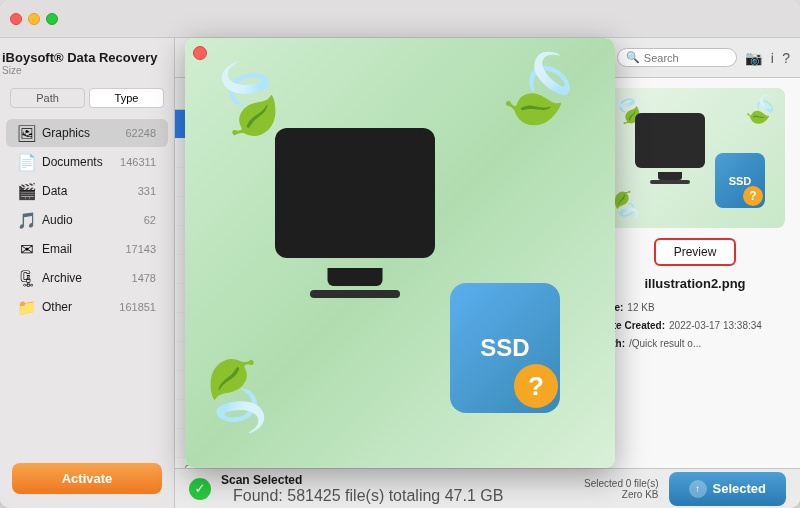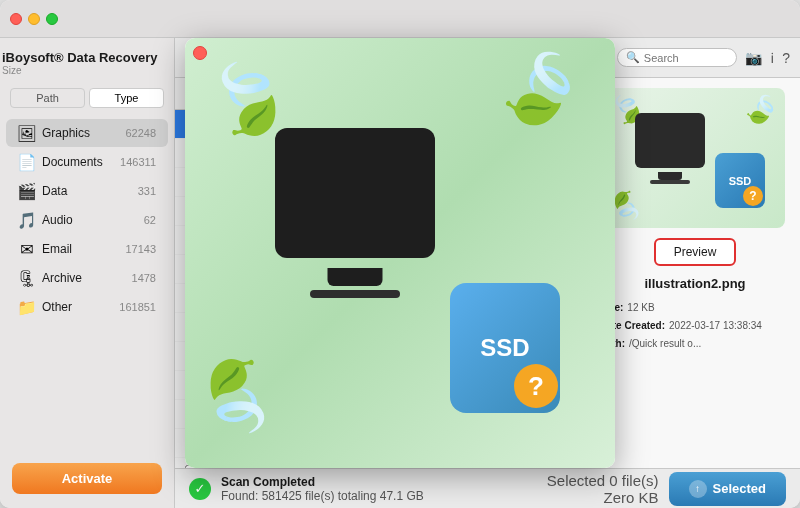--- a/index.html
+++ b/index.html
@@ -444,24 +444,24 @@
       justify-content: center;
       color: white;
       font-size: 13px;
       flex-shrink: 0;
     }
     .scan-status-text {
       display: flex;
       flex-direction: column;
     }
     .scan-title { font-size: 12px; font-weight: 600; color: #1a1a1a; }
-    .scan-detail { font-size: 12px; color: #555; }
+    .scan-detail { font-size: 16px; color: #555; margin-left: 12px; }
     .status-spacer { flex: 1; }
     .selected-info {
-      font-size: 15px;
+      font-size: 10px;
       color: #555;
       text-align: right;
     }
     .recover-btn {
       background: linear-gradient(180deg, #4a9fd4, #2a7ab4);
       color: white;
       border: none;
       border-radius: 8px;
       padding: 8px 20px;
       font-size: 13px;
@@ -846,21 +846,21 @@
             </div>
           </div>
         </div>
       </div>
 
       <div class="statusbar">
         <div class="scan-status-icon">
           <span>✓</span>
         </div>
         <div class="scan-status-text">
-          <span class="scan-title">Scan Completed</span>
+          <span class="scan-title">Scan Selected</span>
           <span class="scan-detail">Found: 581425 file(s) totaling 47.1 GB</span>
         </div>
         <div class="status-spacer"></div>
         <div class="selected-info">
           <div>Selected 0 file(s)</div>
           <div>Zero KB</div>
         </div>
         <button class="recover-btn">
           <div class="recover-btn-icon">↑</div>
           <span>Selected</span>

